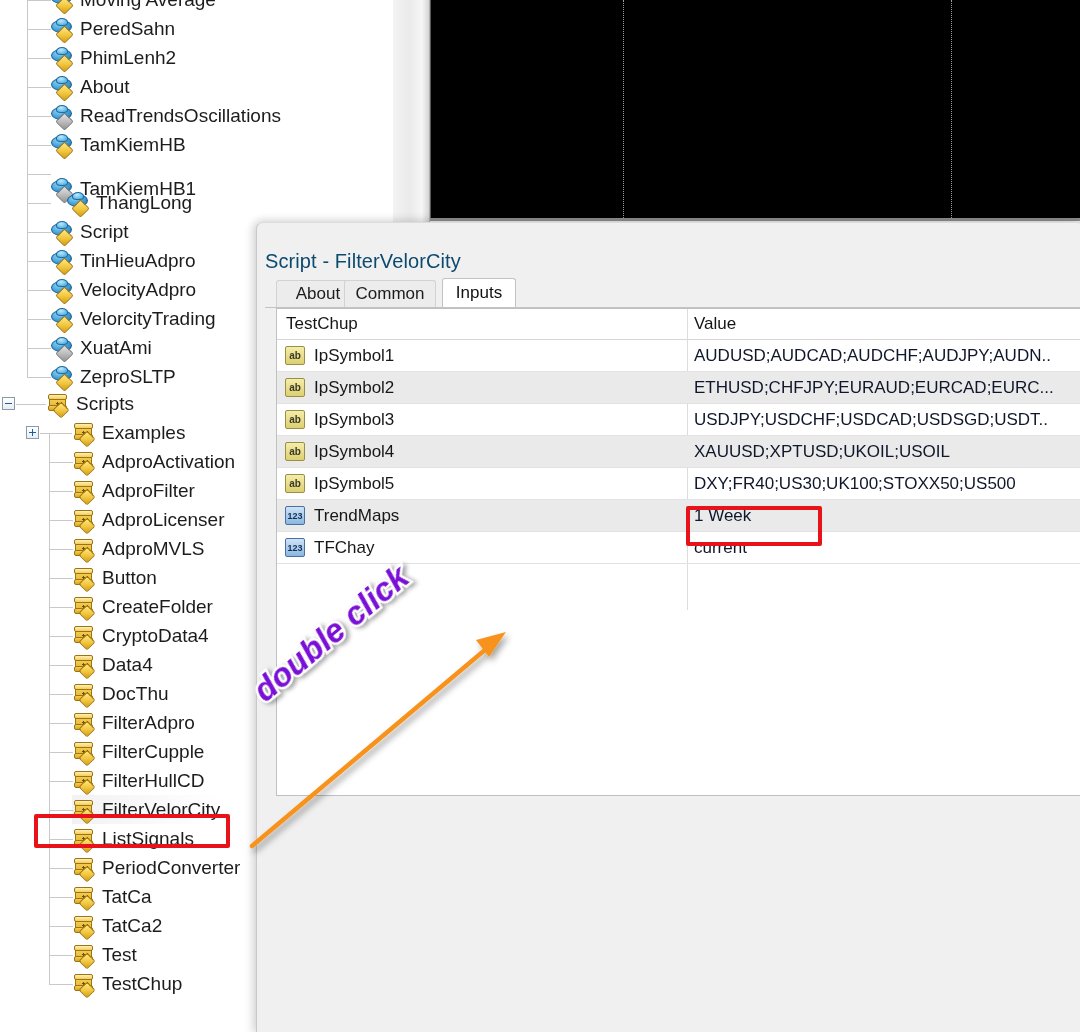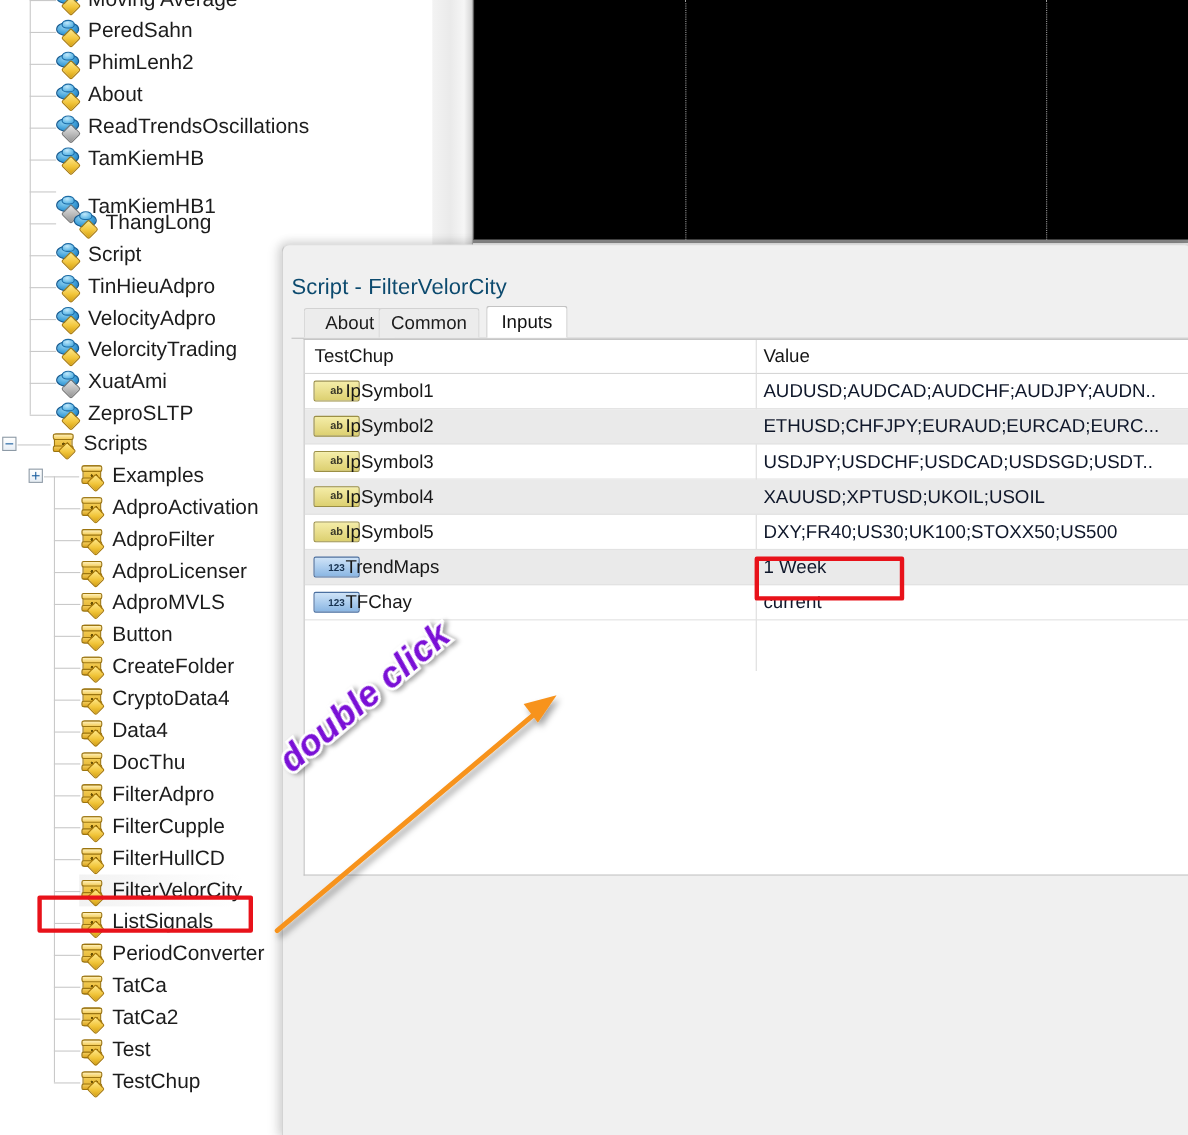--- a/index.html
+++ b/index.html
@@ -165,21 +165,21 @@
     position:absolute;left:0;width:100%;height:32px;
     border-bottom:1px solid #e2e2e2;box-sizing:border-box;
   }
   .trow.alt{background:#eaeaea;}
   .trow .vicon{position:absolute;left:8px;top:5px;width:22px;height:22px;}
   .trow .vname{position:absolute;left:37px;top:0;line-height:32px;font-size:17px;color:#171717;}
   .trow .vval{position:absolute;left:417px;top:0;line-height:32px;font-size:17px;color:#0f172a;white-space:nowrap;}
 
   
   .tag{
-    position:absolute;left:0;top:1px;width:42px;height:19px;
+    position:absolute;left:0;top:1px;width:20px;height:19px;
     border:1px solid #9b8f45;border-radius:2px;box-sizing:border-box;
     font-size:10px;font-weight:bold;color:#3b3a2a;
     display:flex;align-items:center;justify-content:center;
     background:linear-gradient(to bottom,#f4eda8 0%,#e8dd8a 55%,#dcd070 100%);
   }
   .tag.num{
     border-color:#4a6fa0;color:#16314f;
     background:linear-gradient(to bottom,#cfe3f7 0%,#a9cbed 55%,#8ab6e2 100%);
     font-size:9px;
   }

